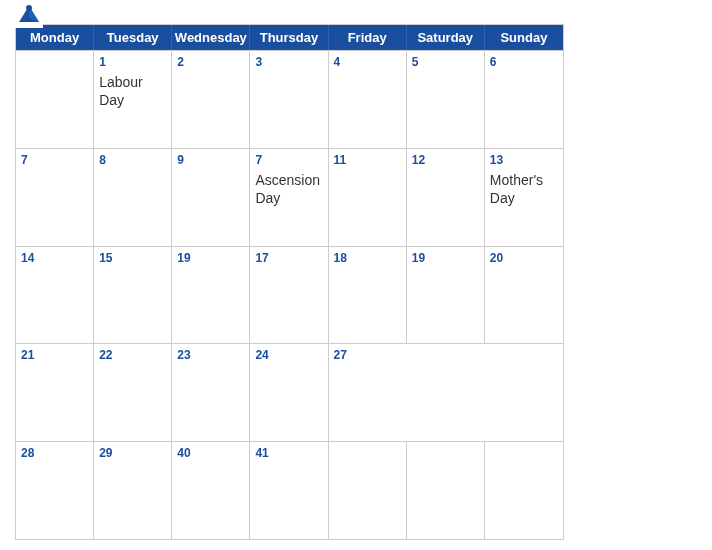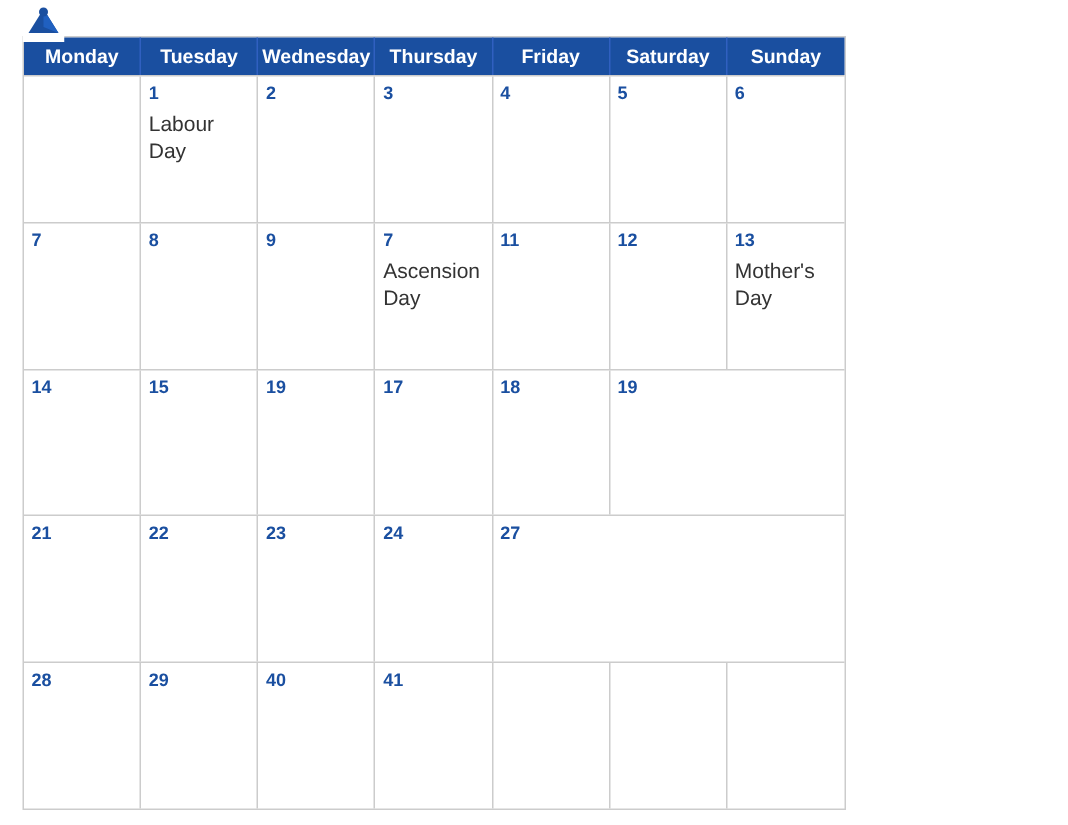--- a/index.html
+++ b/index.html
@@ -210,20 +210,23 @@
           </div>
           <div class="cal-cell">
             <div class="cell-number">17</div>
           </div>
           <div class="cal-cell">
             <div class="cell-number">18</div>
           </div>
           <div class="cal-cell">
             <div class="cell-number">19</div>
           </div>
+          <div class="cal-cell">
+            <div class="cell-number">20</div>
+          </div>
         </div>
         <div class="cal-row">
           <div class="cal-cell">
             <div class="cell-number">21</div>
           </div>
           <div class="cal-cell">
             <div class="cell-number">22</div>
           </div>
           <div class="cal-cell">
             <div class="cell-number">23</div>

